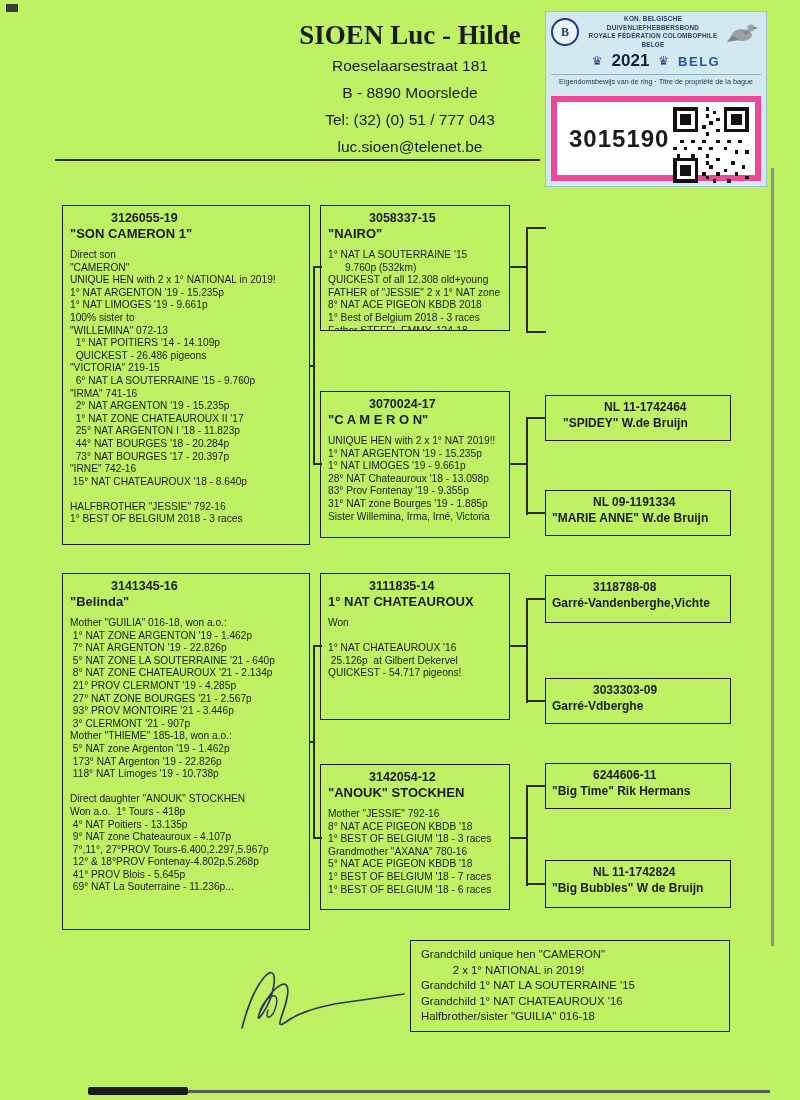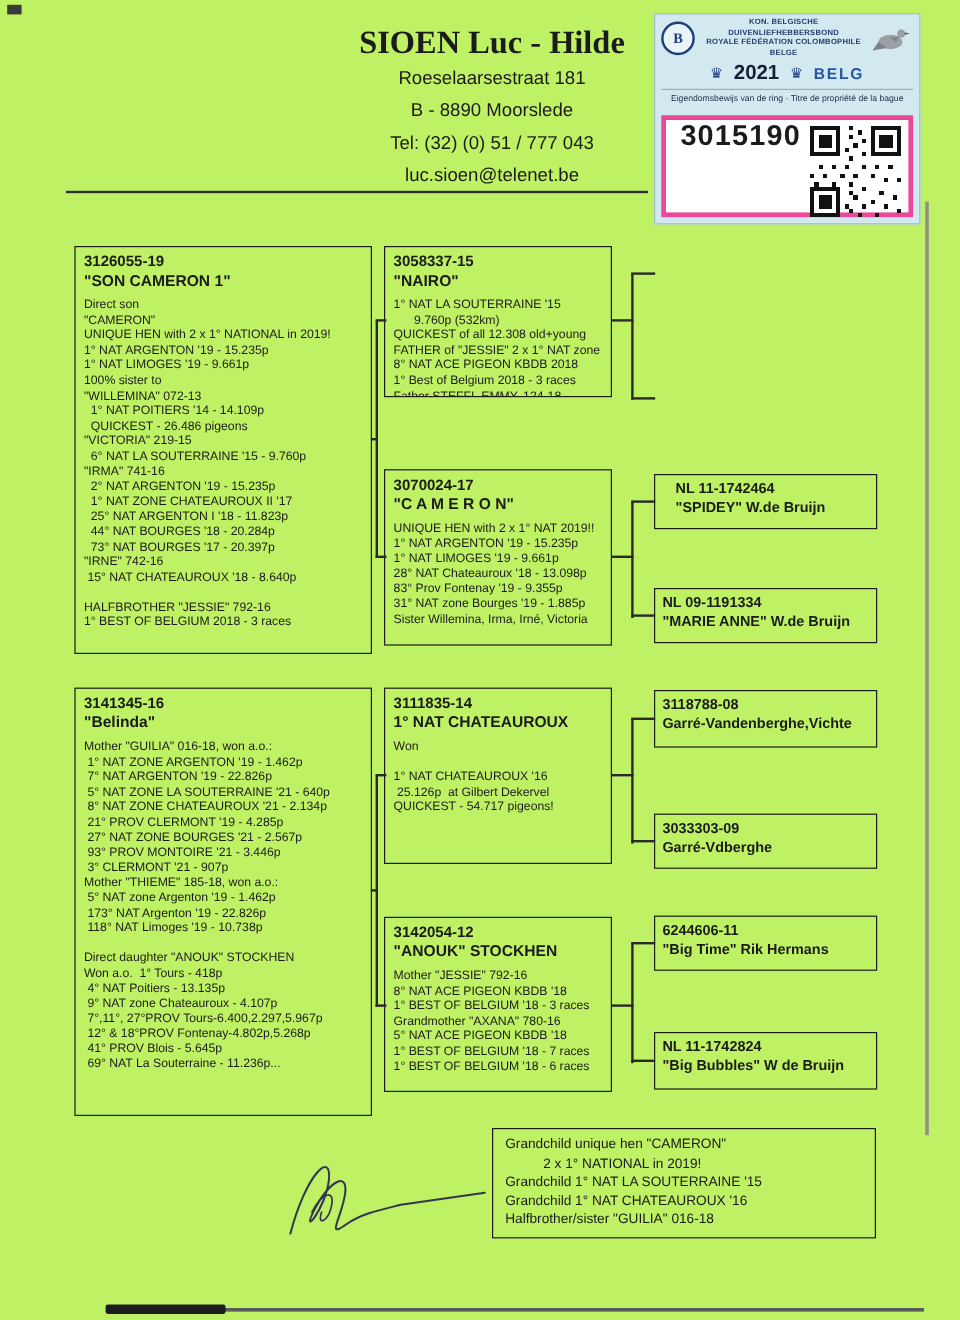--- a/index.html
+++ b/index.html
@@ -16,27 +16,27 @@
   
   .stamp { position:absolute; left:545px; top:11px; width:222px; height:176px; background:#d3e9f0; border:1px solid #9cc0cc; }
   .stamp-top { display:flex; align-items:center; padding:3px 5px 1px; gap:3px; }
   .fed-logo { width:28px; height:28px; min-width:28px; border:2px solid #1d3f7e; border-radius:50%; color:#1d3f7e; font-size:12px; font-weight:bold; display:flex; align-items:center; justify-content:center; font-family:"Liberation Serif", serif; background:#eaf4f8; }
   .fed-text { flex:1; text-align:center; font-size:6.4px; line-height:8.5px; color:#23406f; font-weight:bold; letter-spacing:0.2px; }
   .year-row { display:flex; align-items:center; justify-content:center; gap:9px; margin-top:1px; }
   .year { font-size:17px; font-weight:bold; color:#141f3a; }
   .mini-crown { font-size:12px; color:#1d3f7e; line-height:12px; }
   .belg { font-size:13px; font-weight:bold; color:#2455a8; letter-spacing:1.5px; }
   .own { text-align:center; font-size:7.2px; color:#1c2b4a; border-top:1px solid #8fb3c0; margin:3px 5px 0; padding-top:2px; }
-  .ring-area { position:absolute; left:5px; right:5px; top:84px; bottom:5px; background:#ffffff; border:4px solid #ec4899; display:flex; align-items:flex-start; }
+  .ring-area { position:absolute; left:5px; right:5px; top:84px; bottom:5px; background:#ffffff; border:6px solid #ec4899; display:flex; align-items:center; }
   .ring-big { font-size:24px; font-weight:bold; letter-spacing:1px; padding-left:12px; }
   .qr { position:absolute; right:6px; top:5px; }
 
   
   .pbox { position:absolute; border:1.6px solid #1c1c1c; padding:5px 7px; overflow:hidden; }
-  .ring { font-weight:bold; font-size:12.5px; line-height:15px; white-space:pre; }
+  .ring { font-weight:bold; font-size:12.5px; line-height:15px; white-space:pre;margin-left:41px; }
   .pname { font-weight:bold; font-size:13px; line-height:16px; white-space:pre; }
   .plines { margin-top:7px; }
   .plines div { font-size:10.2px; line-height:12.6px; min-height:12.6px; white-space:pre; }
   .sbox { position:absolute; border:1.6px solid #1c1c1c; padding:3px 6px; overflow:hidden; }
   .sbox .ring { font-size:12px; line-height:16px; }
   .sbox .pname { font-size:12px; line-height:17px; }
 
   
   .cl { position:absolute; background:#2a2a2a; }
 

